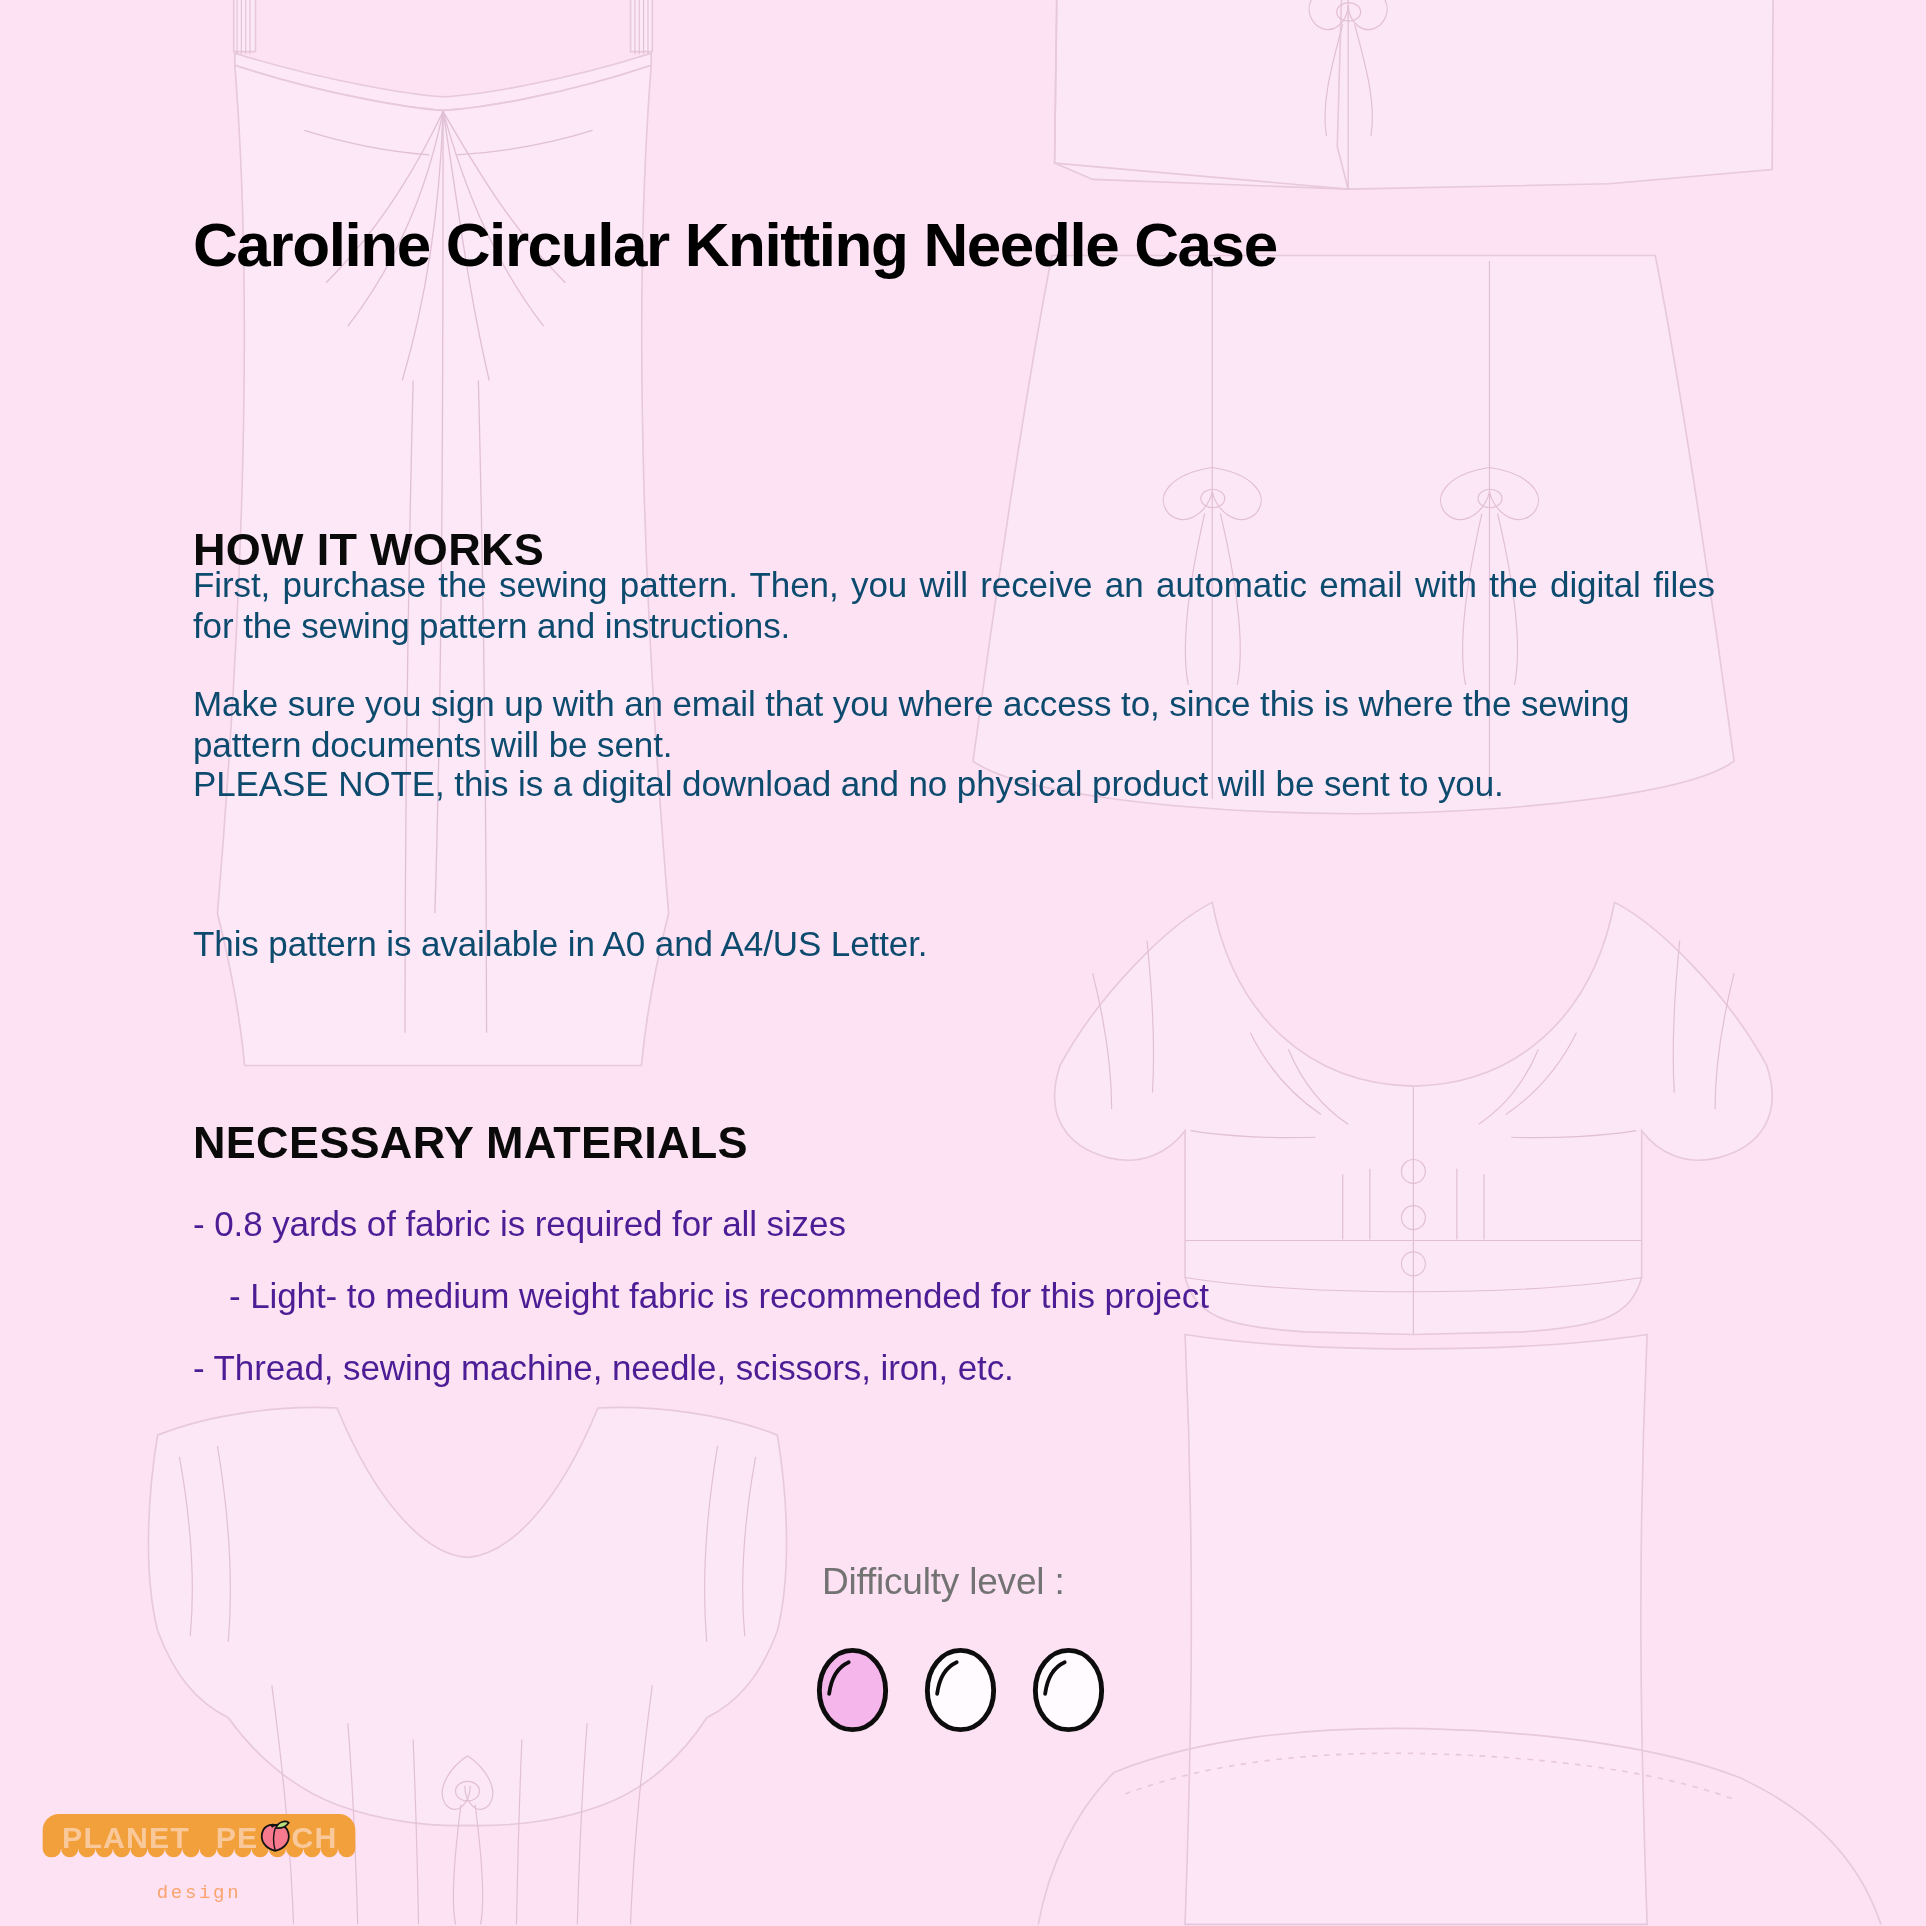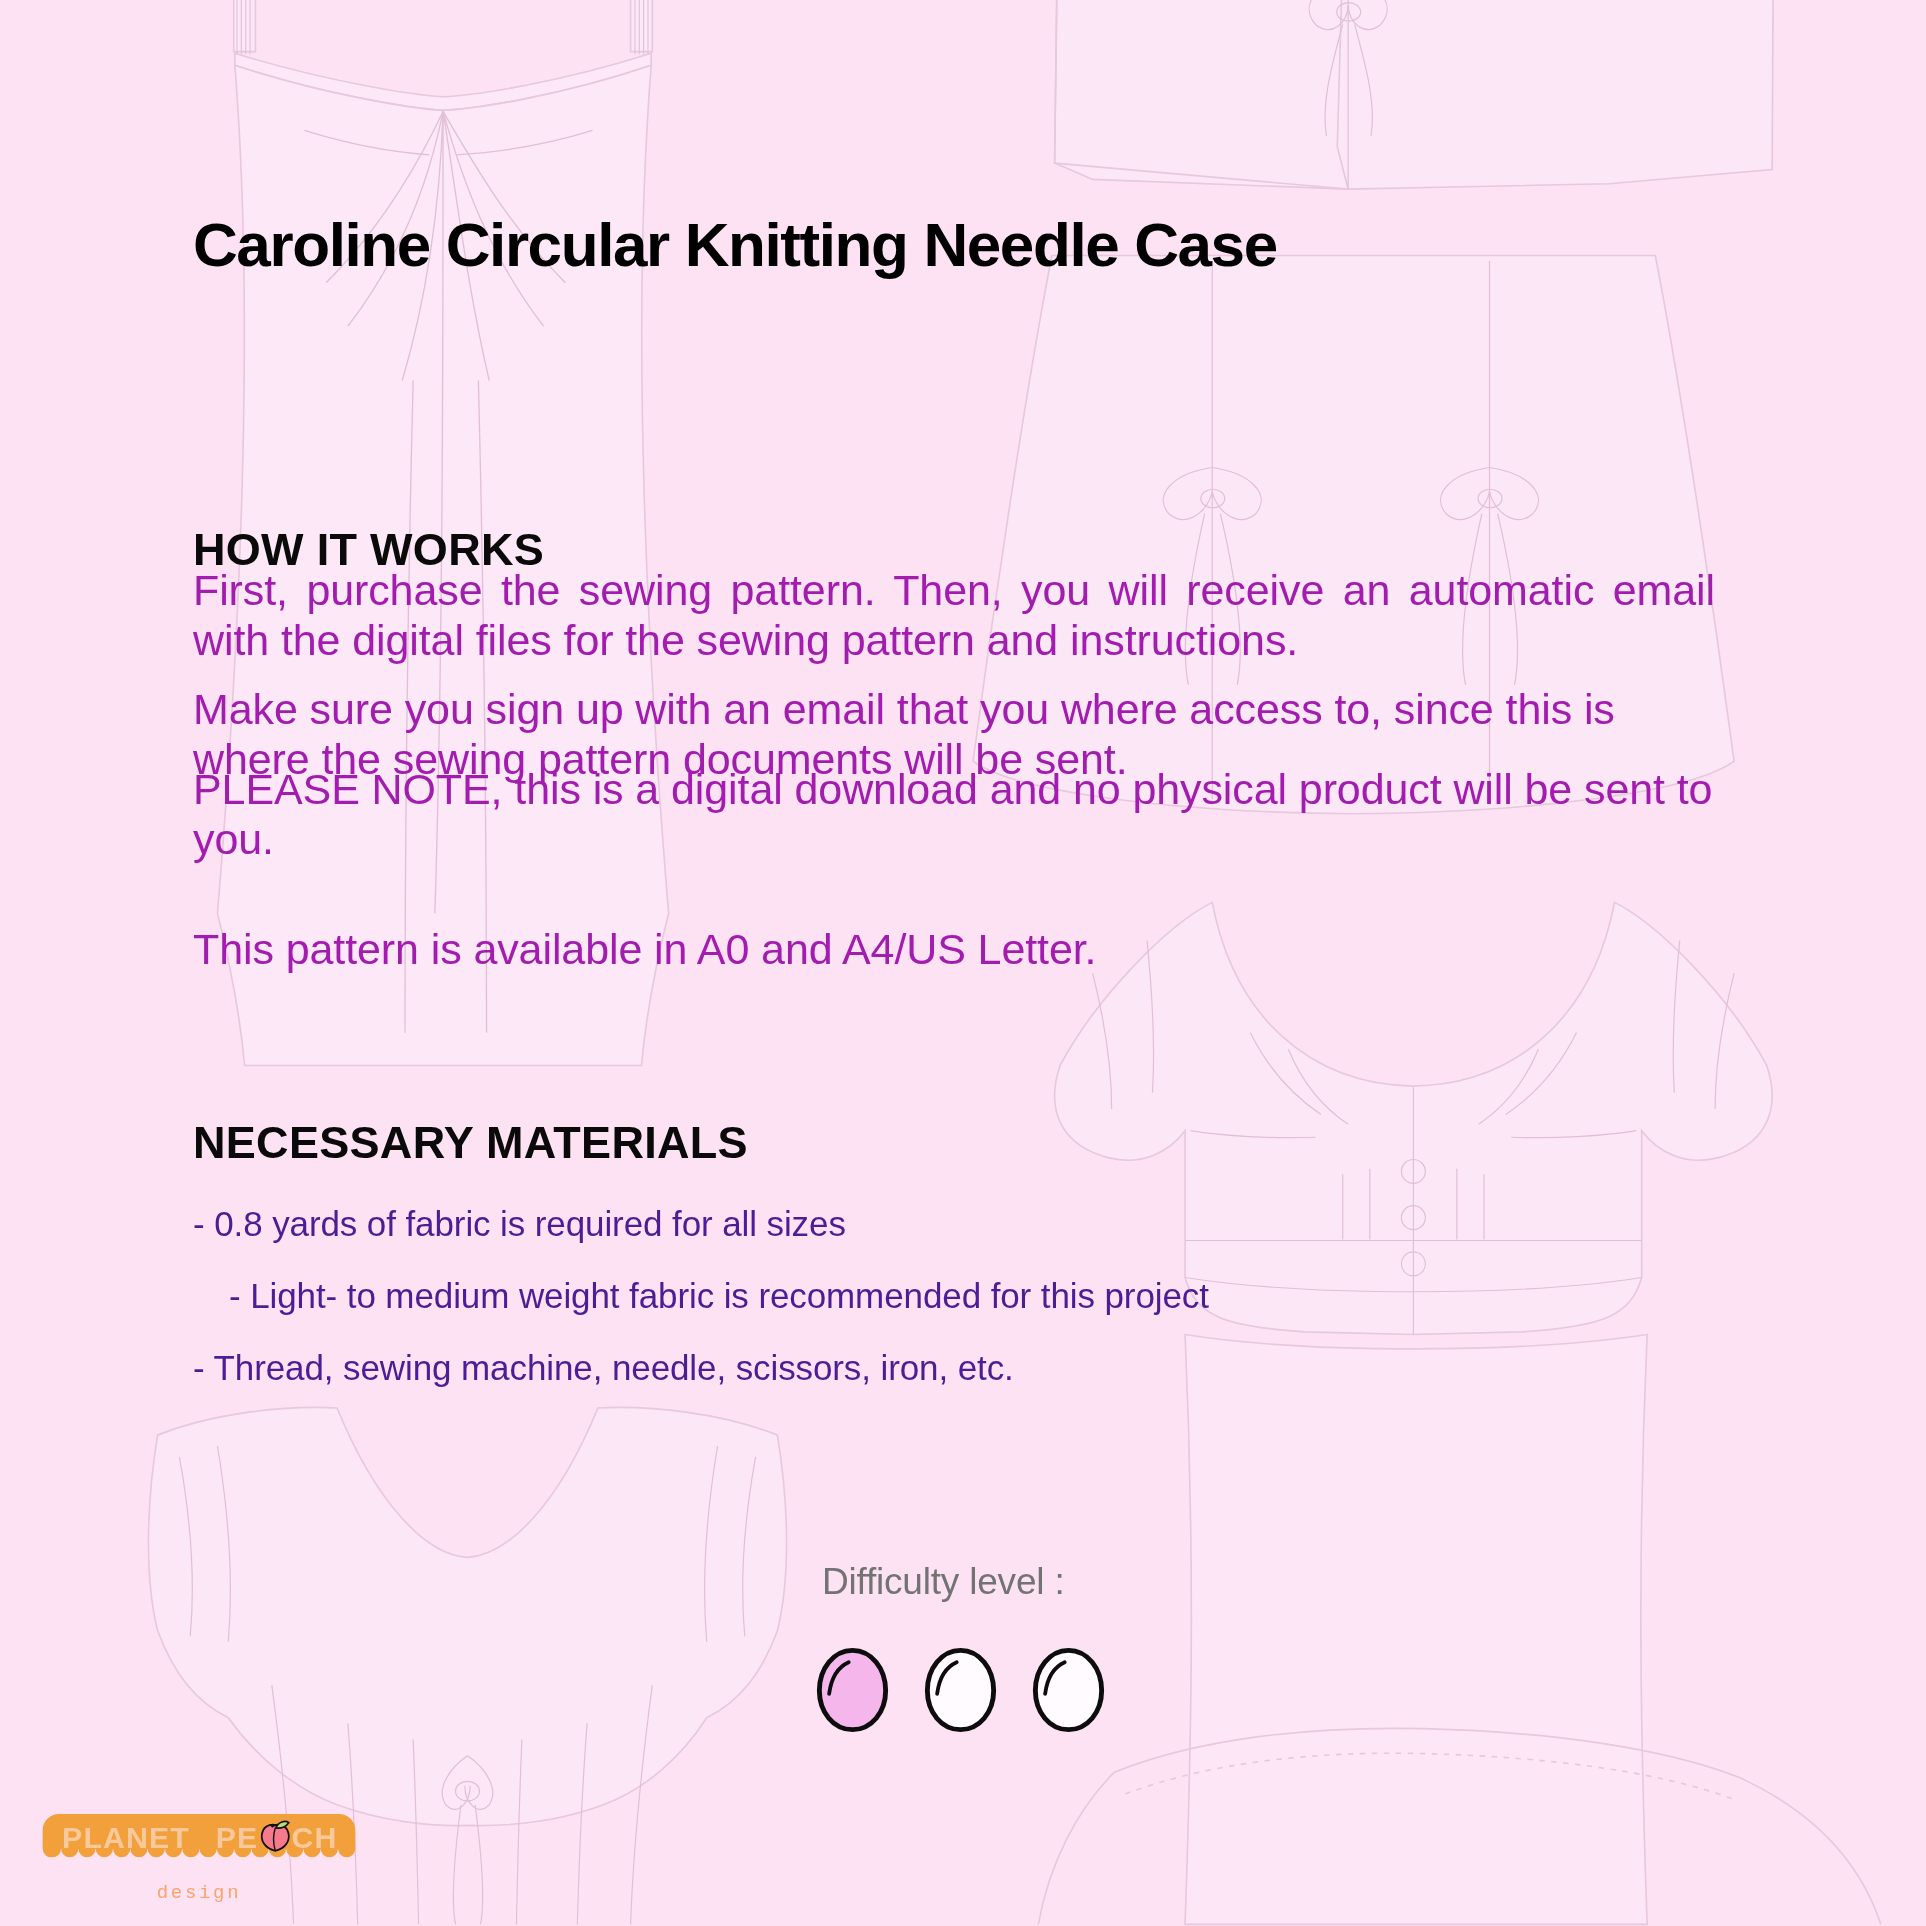--- a/index.html
+++ b/index.html
@@ -57,23 +57,23 @@
   }
   #heading-how    { top: 492px; margin-top: 32px; }
   #heading-mats   { top: 1117px; }
 
   .body-block {
     position: absolute;
     left: 193px;
     width: 1522px;
     font-family: "Liberation Sans", sans-serif;
     font-weight: 300;
-    font-size: 43px;
+    font-size: 35px;
     line-height: 1.17;
-    color: #a21caf;
+    color: #0c4a6e;
     letter-spacing: -0.1px;
   }
   #para-0 { top: 565px; text-align: justify; text-align-last: left; }
   #para-1 { top: 684px; }
   #para-2 { top: 764px; }
   #para-3 { top: 924px; }
 
   .bullet {
     position: absolute;
     left: 193px;

